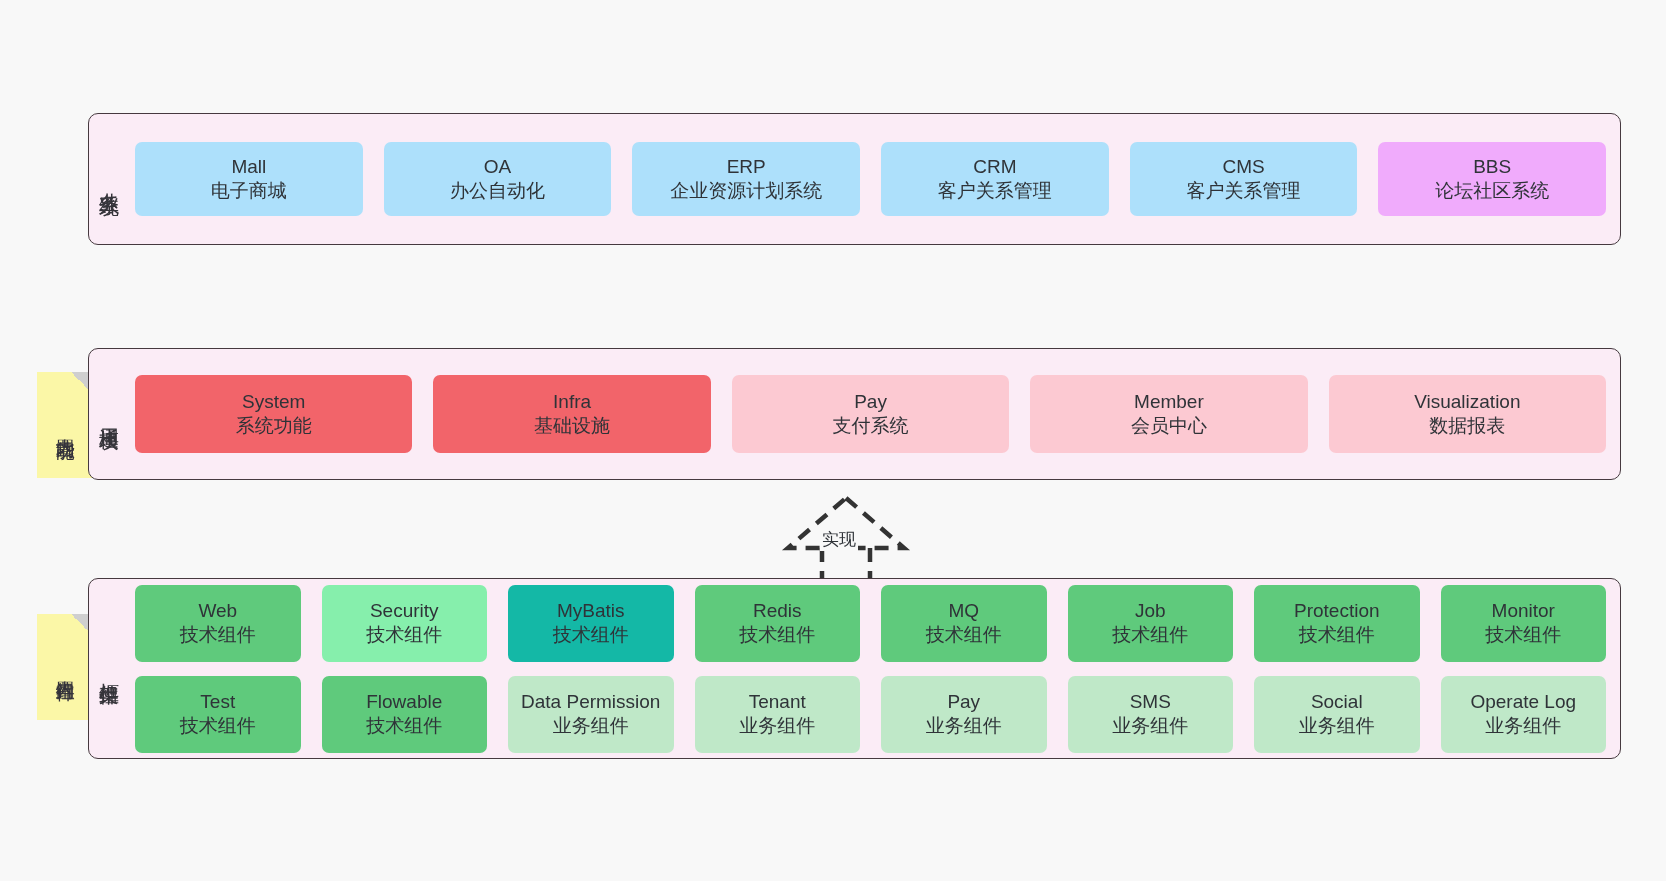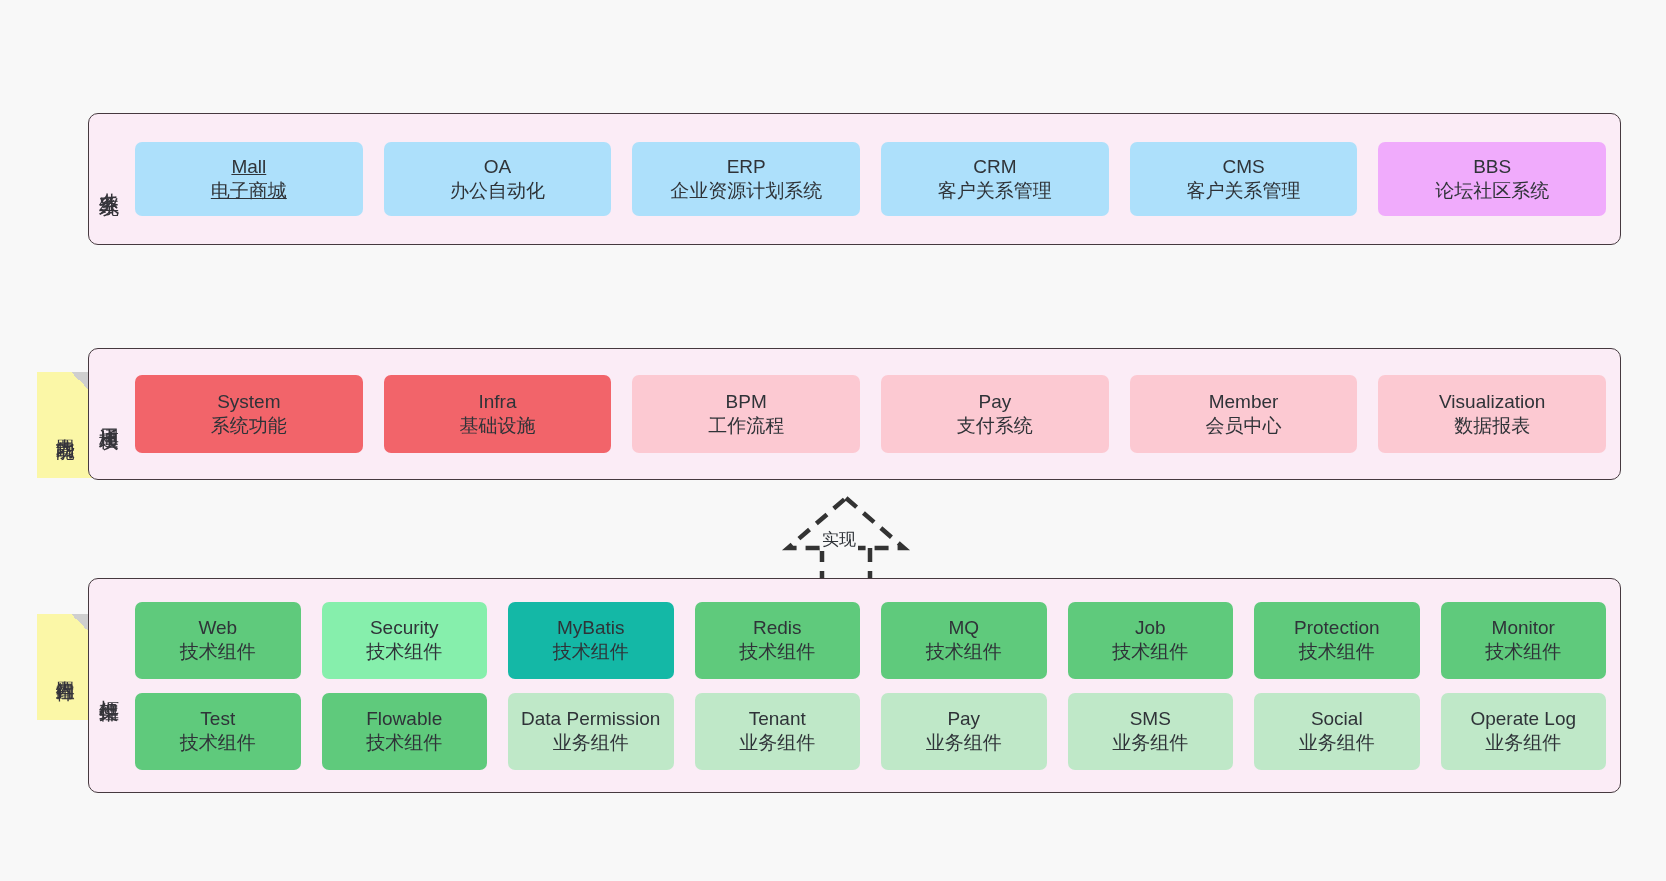--- a/index.html
+++ b/index.html
@@ -137,21 +137,21 @@
 </style>
 </head>
 <body>
 
 <div class="canvas">
 
   <div class="layer layer-business" style="left: 88px; top: 113px; width: 1533px; height: 132px; background: rgb(251, 236, 246); border-color: rgb(70, 57, 63);">
     <div class="layer-title">业务系统</div>
     <div class="layer-body">
       <div class="row">
-        <div class="node blue" style="background: rgb(173, 224, 251); text-decoration: underline;">
+        <div class="node blue" style="background: rgb(173, 224, 251);">
           <span class="l1">Mall</span>
           <span class="l2">电子商城</span>
         </div>
         <div class="node blue" style="background: rgb(173, 224, 251);">
           <span class="l1">OA</span>
           <span class="l2">办公自动化</span>
         </div>
         <div class="node blue" style="background: rgb(173, 224, 251);">
           <span class="l1">ERP</span>
           <span class="l2">企业资源计划系统</span>
@@ -182,24 +182,20 @@
     <div class="layer-title">通用模块</div>
     <div class="layer-body">
       <div class="row">
         <div class="node red" style="background: rgb(242, 100, 106);">
           <span class="l1">System</span>
           <span class="l2">系统功能</span>
         </div>
         <div class="node red" style="background: rgb(242, 100, 106);">
           <span class="l1">Infra</span>
           <span class="l2">基础设施</span>
-        </div>
-        <div class="node pink" style="background: rgb(252, 201, 210);">
-          <span class="l1">BPM</span>
-          <span class="l2">工作流程</span>
         </div>
         <div class="node pink" style="background: rgb(252, 201, 210);">
           <span class="l1">Pay</span>
           <span class="l2">支付系统</span>
         </div>
         <div class="node pink" style="background: rgb(252, 201, 210);">
           <span class="l1">Member</span>
           <span class="l2">会员中心</span>
         </div>
         <div class="node pink" style="background: rgb(252, 201, 210);">
@@ -218,21 +214,21 @@
       <path d="M56 90 L104 90" fill="none" stroke="#333333" stroke-width="4.5" stroke-dasharray="14 9"></path>
     </svg>
     <span class="arrow-label" style="left:54px; top:36px;">实现</span>
   </div>
 
   <div class="note" style="left:37px; top:614px; width:56px; height:106px;">
     <span class="fold"></span>
     <span>内置组件</span>
   </div>
 
-  <div class="layer layer-frame" style="left: 88px; top: 578px; width: 1533px; height: 215px; background: rgb(251, 236, 246); border-color: rgb(70, 57, 63);">
+  <div class="layer layer-frame" style="left: 88px; top: 578px; width: 1533px; height: 181px; background: rgb(251, 236, 246); border-color: rgb(70, 57, 63);">
     <div class="layer-title">框架组件</div>
     <div class="layer-body">
       <div class="row">
         <div class="node green" style="background: rgb(95, 202, 124);">
           <span class="l1">Web</span>
           <span class="l2">技术组件</span>
         </div>
         <div class="node green" style="background: #86efac;">
           <span class="l1">Security</span>
           <span class="l2">技术组件</span>

